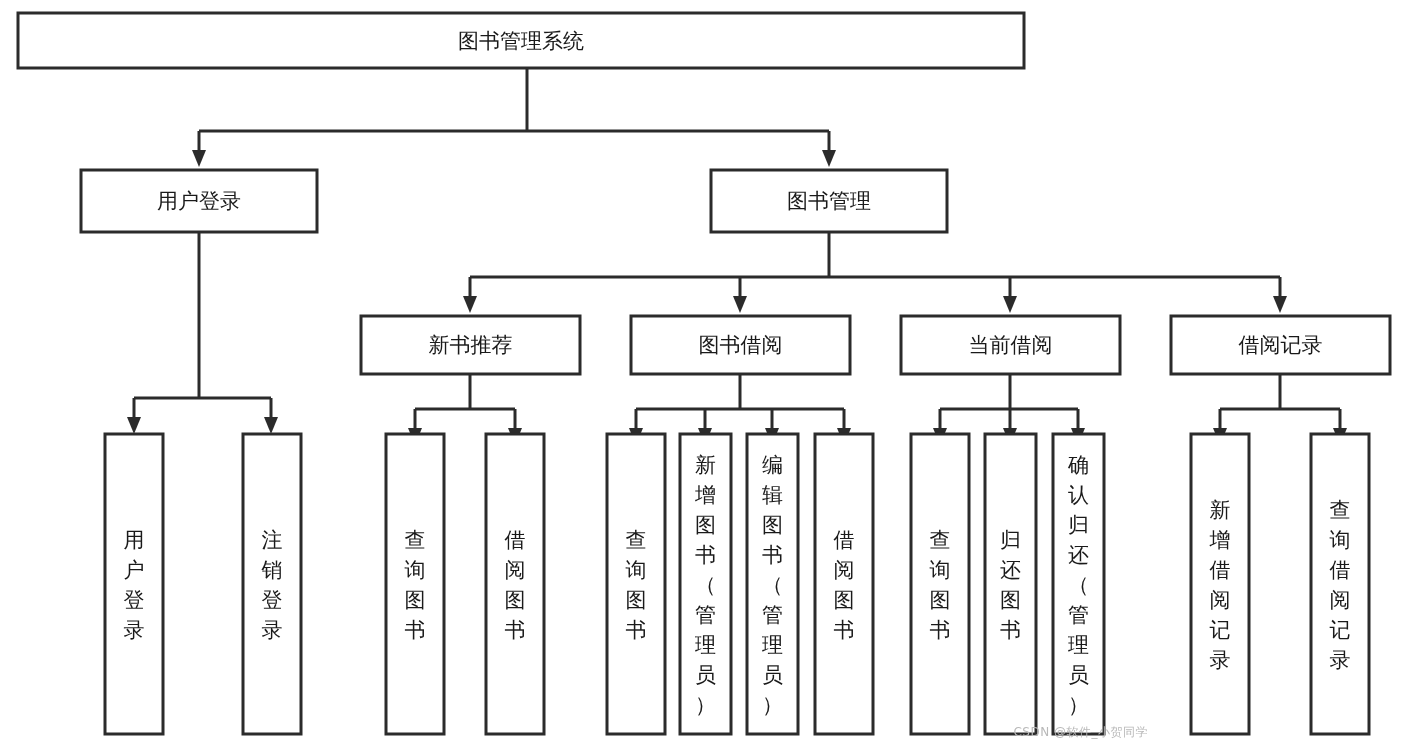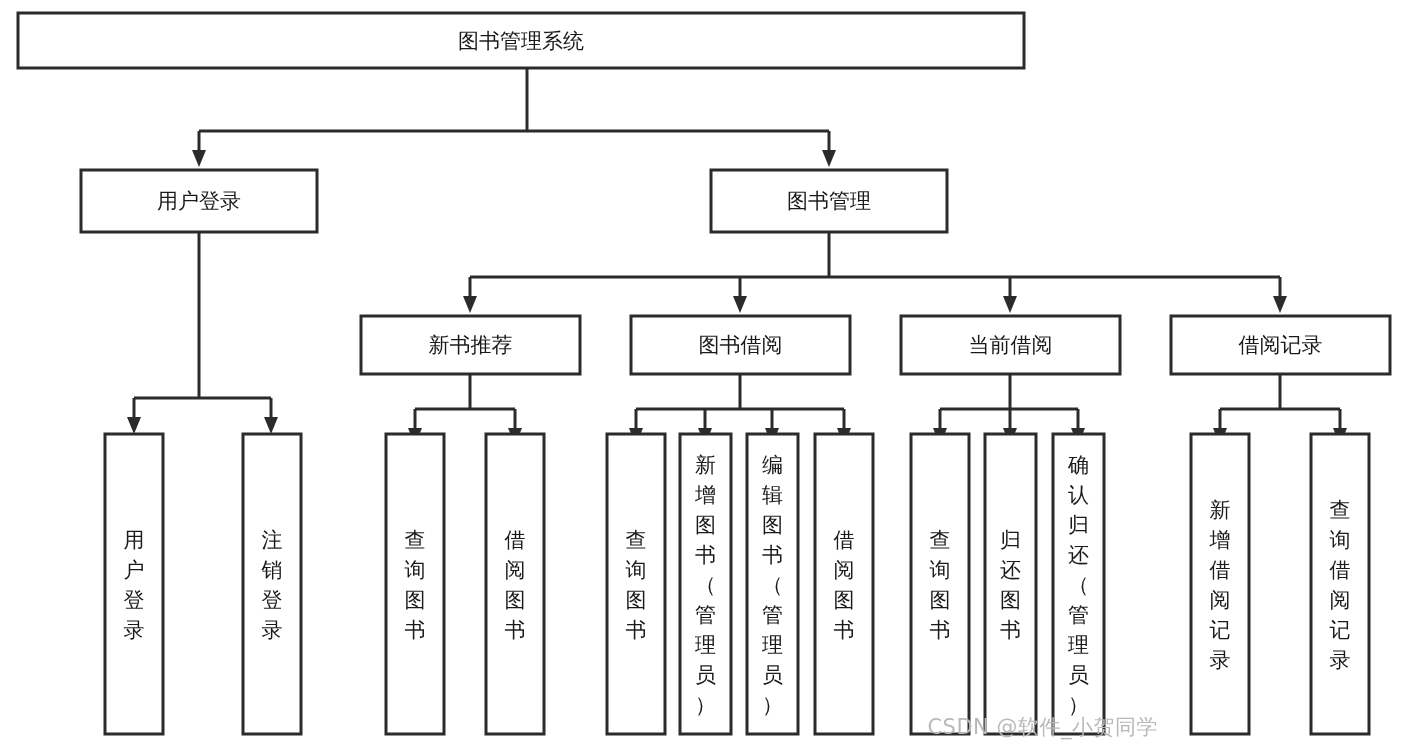--- a/index.html
+++ b/index.html
@@ -51,24 +51,24 @@
     dominant-baseline: middle;
   }
   .node-label-v {
     font-family: "DejaVu Sans", "Liberation Sans", sans-serif;
     font-size: 21px;
     fill: #1a1a1a;
     text-anchor: middle;
   }
   .watermark {
     position: absolute;
-    right: 14px;
+    right: 24px;
     bottom: 6px;
     font-family: "DejaVu Sans", "Liberation Sans", sans-serif;
-    font-size: 21px;
+    font-size: 12px;
     color: #b9b9b9;
     letter-spacing: 0.5px;
     white-space: nowrap;
     user-select: none;
   }
 </style>
 </head>
 <body>
 
 <div id="diagram-root">

